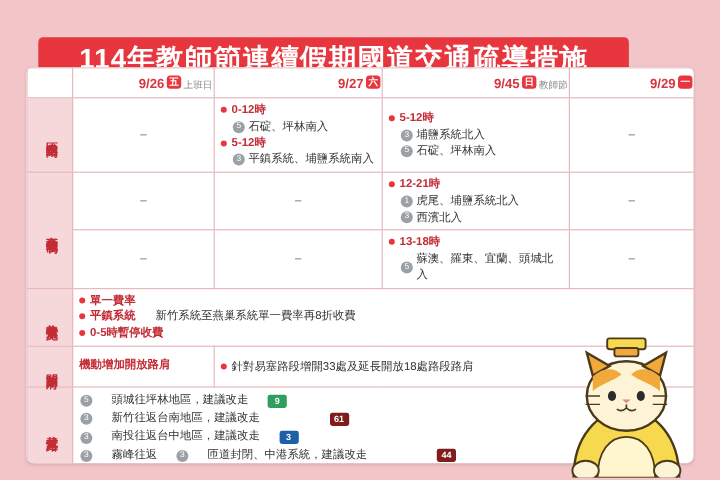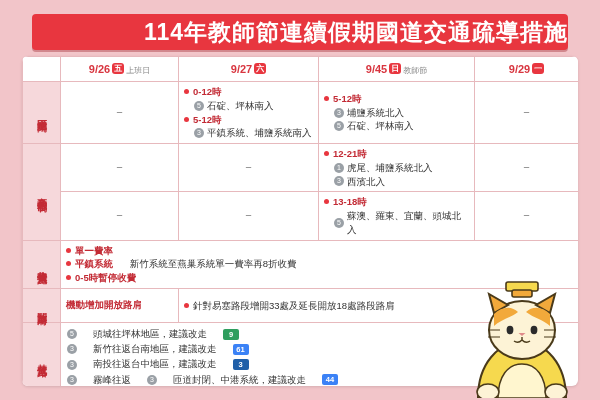--- a/index.html
+++ b/index.html
@@ -12,41 +12,41 @@
   .poster{
     position:absolute;inset:0;
     background:
       radial-gradient(circle at 12% 18%, rgba(255,255,255,.45) 0 6px, transparent 7px),
       radial-gradient(circle at 86% 10%, rgba(255,255,255,.40) 0 5px, transparent 6px),
       radial-gradient(circle at 50% 95%, rgba(255,255,255,.35) 0 5px, transparent 6px),
       #f2c5c9;
   }
   
   .title-bar{
-    position:absolute;left:32px;top:14px;width:536px;height:36px;
+    position:absolute;left:32px;top:31px;width:492px;height:36px;
     background:#e8363f;border-radius:4px;
-    display:flex;align-items:center;justify-content:flex-end;
+    display:flex;align-items:center;justify-content:center;
     box-shadow:0 2px 0 rgba(150,20,30,.35);
   }
   .title-bar .t{
     color:#ffffff;font-size:23px;font-weight:bold;letter-spacing:1px;
     white-space:nowrap;
   }
   
   .table-wrap{
     position:absolute;left:22px;top:56px;width:556px;height:330px;
     background:#ffffff;border-radius:6px;
     box-shadow:0 1px 3px rgba(0,0,0,.12);
     overflow:hidden;
   }
   table{border-collapse:collapse;width:100%;height:100%;table-layout:fixed;}
   td,th{border:1px solid #e7b9bd;vertical-align:middle;}
   thead th{
     height:22px;background:#ffffff;color:#d8353f;font-size:11px;font-weight:bold;
-    text-align:center;
+    text-align:right;
   }
   thead th .wk{
     display:inline-block;background:#e8363f;color:#fff;border-radius:3px;
     font-size:8px;padding:0 2px;margin-left:2px;vertical-align:2px;font-weight:bold;
   }
   thead th .wk.sun{background:#e8363f;}
   thead th .sub{color:#888;font-size:8px;font-weight:normal;margin-left:2px;}
   .rowlabel{
     width:34px;background:#f6d8db;color:#c32b35;font-size:10px;font-weight:bold;
     text-align:center;line-height:1.05;padding:2px 1px;
@@ -66,21 +66,21 @@
   }
   .plain{color:#333;font-weight:normal;padding-left:0;}
   
   .alt{padding:3px 6px;font-size:9.5px;color:#333;line-height:1.5;}
   .alt .line{display:flex;align-items:center;gap:16px;margin:1px 0;}
   .hwy{
     display:inline-block;min-width:12px;height:11px;line-height:11px;padding:0 2px;
     background:#2d7fd3;color:#fff;font-size:7.5px;border-radius:2px;text-align:center;font-weight:bold;
   }
   .hwy.green{background:#2f9e5e;}
-  .hwy.blue{background:#3b82f6;}
+  .hwy.blue{background:#7f1d1d;margin-left:42px;}
   .hwy.navy{background:#1f5fa8;}
   
   .cat{position:absolute;right:14px;bottom:2px;width:128px;height:118px;}
 </style>
 </head>
 <body>
 
 <div class="poster">
 
   <div class="title-bar">

